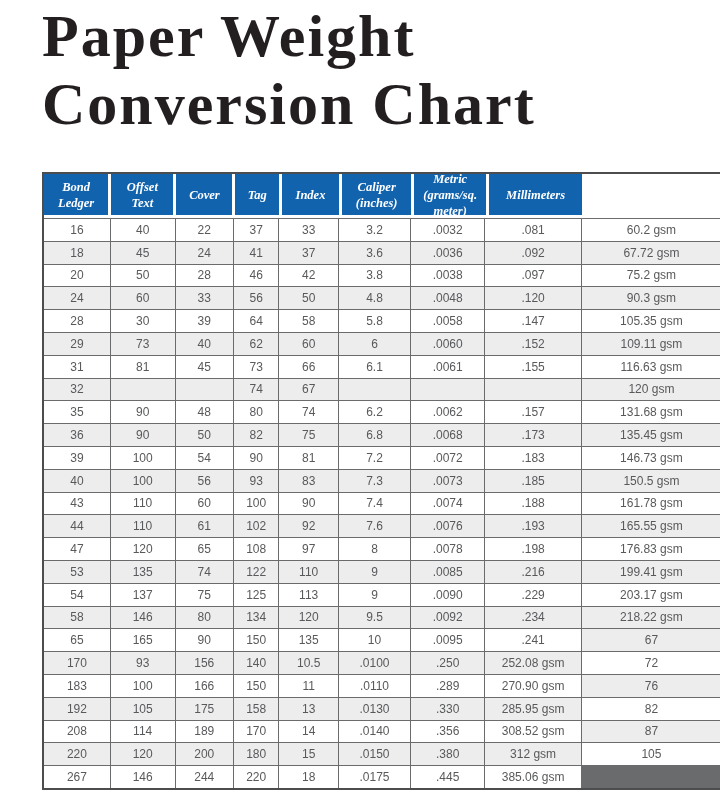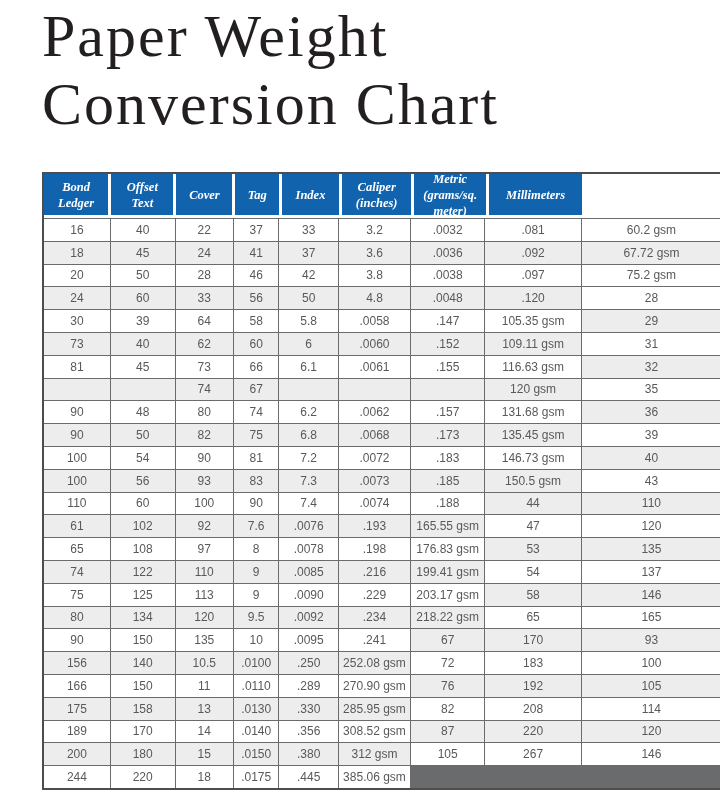--- a/index.html
+++ b/index.html
@@ -21,21 +21,21 @@
     --title-color: #231f20;
     --cols: 62fr 60fr 54fr 42fr 55fr 67fr 69fr 90fr 131fr;
   }
   .title {
     position: absolute;
     left: 42px;
     top: 2px;
     margin: 0;
     color: var(--title-color);
     font-family: "Liberation Serif", serif;
-    font-weight: normal;
+    font-weight: bold;
     font-size: 60px;
     line-height: 68px;
     letter-spacing: 2px;
     white-space: nowrap;
   }
   .table-wrap {
     position: absolute;
     left: 42px;
     top: 172px;
     width: 681px;
@@ -135,20 +135,21 @@
         <div class="td">.097</div>
         <div class="td">75.2 gsm</div>
         <div class="td alt">24</div>
         <div class="td alt">60</div>
         <div class="td alt">33</div>
         <div class="td alt">56</div>
         <div class="td alt">50</div>
         <div class="td alt">4.8</div>
         <div class="td alt">.0048</div>
         <div class="td alt">.120</div>
+        <div class="td alt">90.3 gsm</div>
         <div class="td">28</div>
         <div class="td">30</div>
         <div class="td">39</div>
         <div class="td">64</div>
         <div class="td">58</div>
         <div class="td">5.8</div>
         <div class="td">.0058</div>
         <div class="td">.147</div>
         <div class="td">105.35 gsm</div>
         <div class="td alt">29</div>
@@ -215,20 +216,21 @@
         <div class="td alt">.185</div>
         <div class="td alt">150.5 gsm</div>
         <div class="td">43</div>
         <div class="td">110</div>
         <div class="td">60</div>
         <div class="td">100</div>
         <div class="td">90</div>
         <div class="td">7.4</div>
         <div class="td">.0074</div>
         <div class="td">.188</div>
+        <div class="td">161.78 gsm</div>
         <div class="td alt">44</div>
         <div class="td alt">110</div>
         <div class="td alt">61</div>
         <div class="td alt">102</div>
         <div class="td alt">92</div>
         <div class="td alt">7.6</div>
         <div class="td alt">.0076</div>
         <div class="td alt">.193</div>
         <div class="td alt">165.55 gsm</div>
         <div class="td">47</div>

